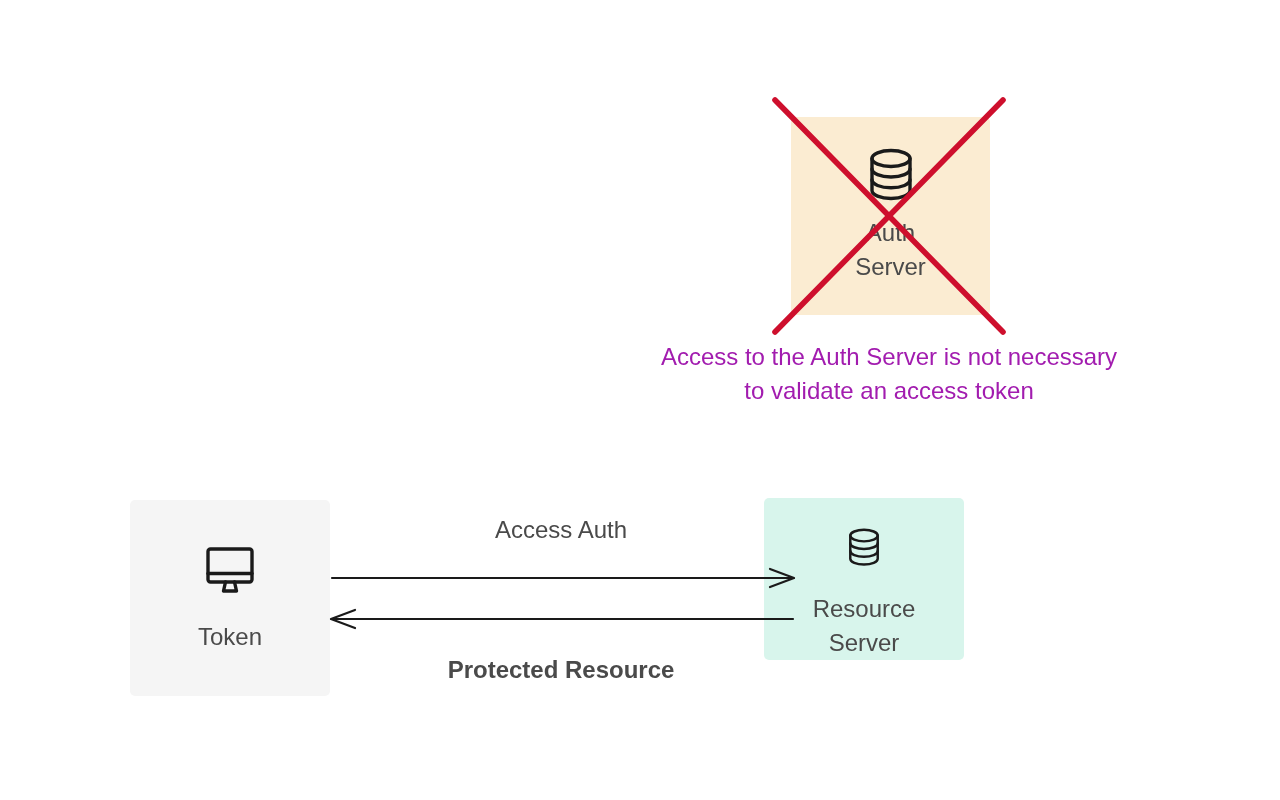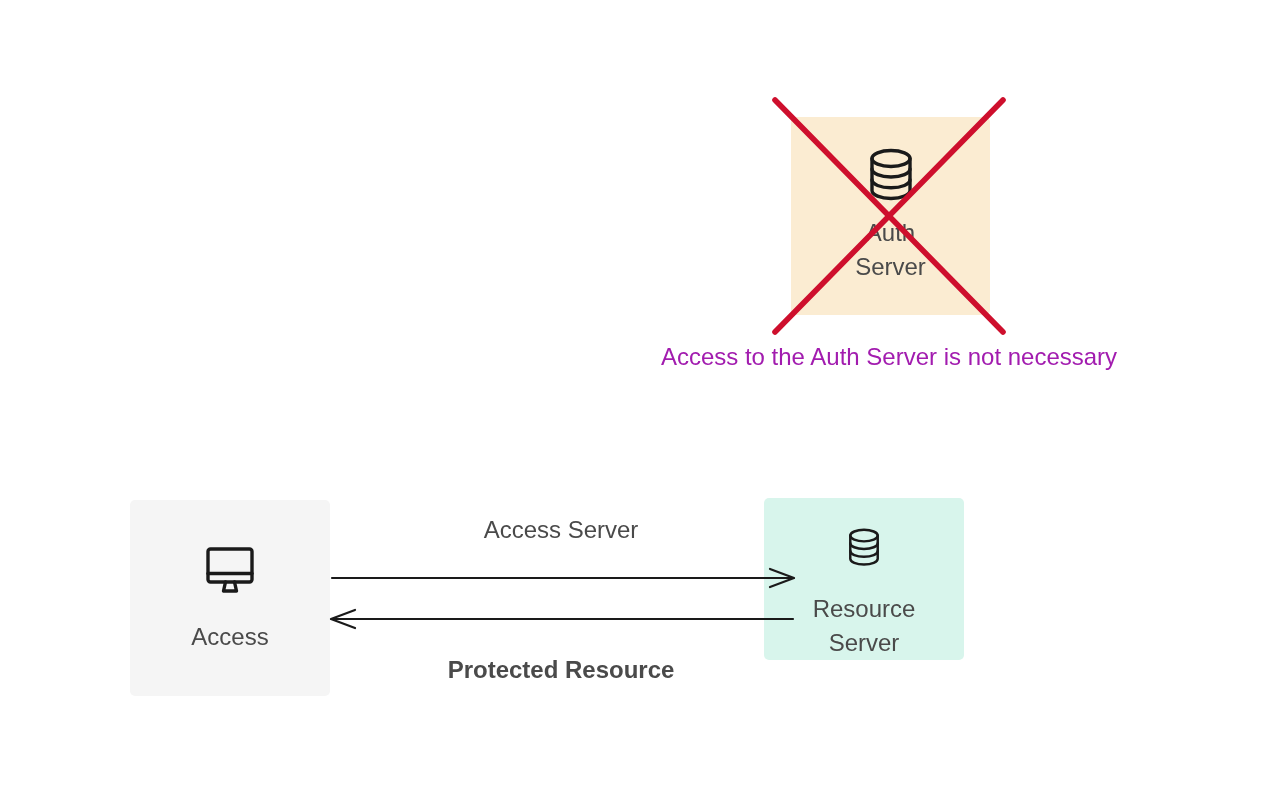--- a/index.html
+++ b/index.html
@@ -95,31 +95,32 @@
     <div class="node-label">Auth Server</div>
   </div>
 
   <svg class="cross-svg" viewBox="0 0 240 244">
     <line x1="6" y1="6" x2="234" y2="238" stroke-width="5.6" stroke-linecap="round" stroke="#ce0f2d"></line>
     <line x1="234" y1="6" x2="6" y2="238" stroke-width="5.6" stroke-linecap="round" stroke="#ce0f2d"></line>
   </svg>
 
   <div class="annotation">
     <div>Access to the Auth Server is not necessary</div>
+    <div>to validate an access token</div>
   </div>
 
   <div class="node node-client" style="background-color: rgb(245, 245, 245);">
     <svg class="icon-svg" width="50" height="50" viewBox="0 0 50 50">
       <g fill="none" stroke-width="3.4" stroke-linecap="round" stroke-linejoin="round" stroke="#1a1a1a">
         <rect x="3" y="3" width="44" height="33" rx="2.5"></rect>
         <line x1="3" y1="27.5" x2="47" y2="27.5"></line>
         <path d="M20.5 36 L18.5 45 H31.5 L29.5 36"></path>
       </g>
     </svg>
-    <div class="node-label">Access</div>
+    <div class="node-label">Token</div>
   </div>
 
   <div class="node node-resource" style="background-color: rgb(216, 245, 236);">
     <svg class="icon-svg" width="48" height="54" viewBox="0 0 48 54">
       <g fill="none" stroke-width="3.4" stroke-linecap="round" stroke="#1a1a1a">
         <ellipse cx="24" cy="10.5" rx="19" ry="8"></ellipse>
         <path d="M5 10.5 v32 a19 8 0 0 0 38 0 V10.5"></path>
         <path d="M5 21 a19 8 0 0 0 38 0"></path>
         <path d="M5 31.8 a19 8 0 0 0 38 0"></path>
       </g>
@@ -133,17 +134,17 @@
       <line x1="12" y1="23" x2="473" y2="23"></line>
       <polyline points="450,14 474,23 450,32"></polyline>
     </g>
 
     <g fill="none" stroke-width="2.2" stroke-linecap="round" stroke-linejoin="round" stroke="#1a1a1a">
       <line x1="473" y1="64" x2="12" y2="64"></line>
       <polyline points="35,55 11,64 35,73"></polyline>
     </g>
   </svg>
 
-  <div class="arrow-label arrow-label-top">Access Server</div>
+  <div class="arrow-label arrow-label-top">Access Auth</div>
 
   <div class="arrow-label arrow-label-bottom">Protected Resource</div>
 
 </div>
 
 </body></html>

